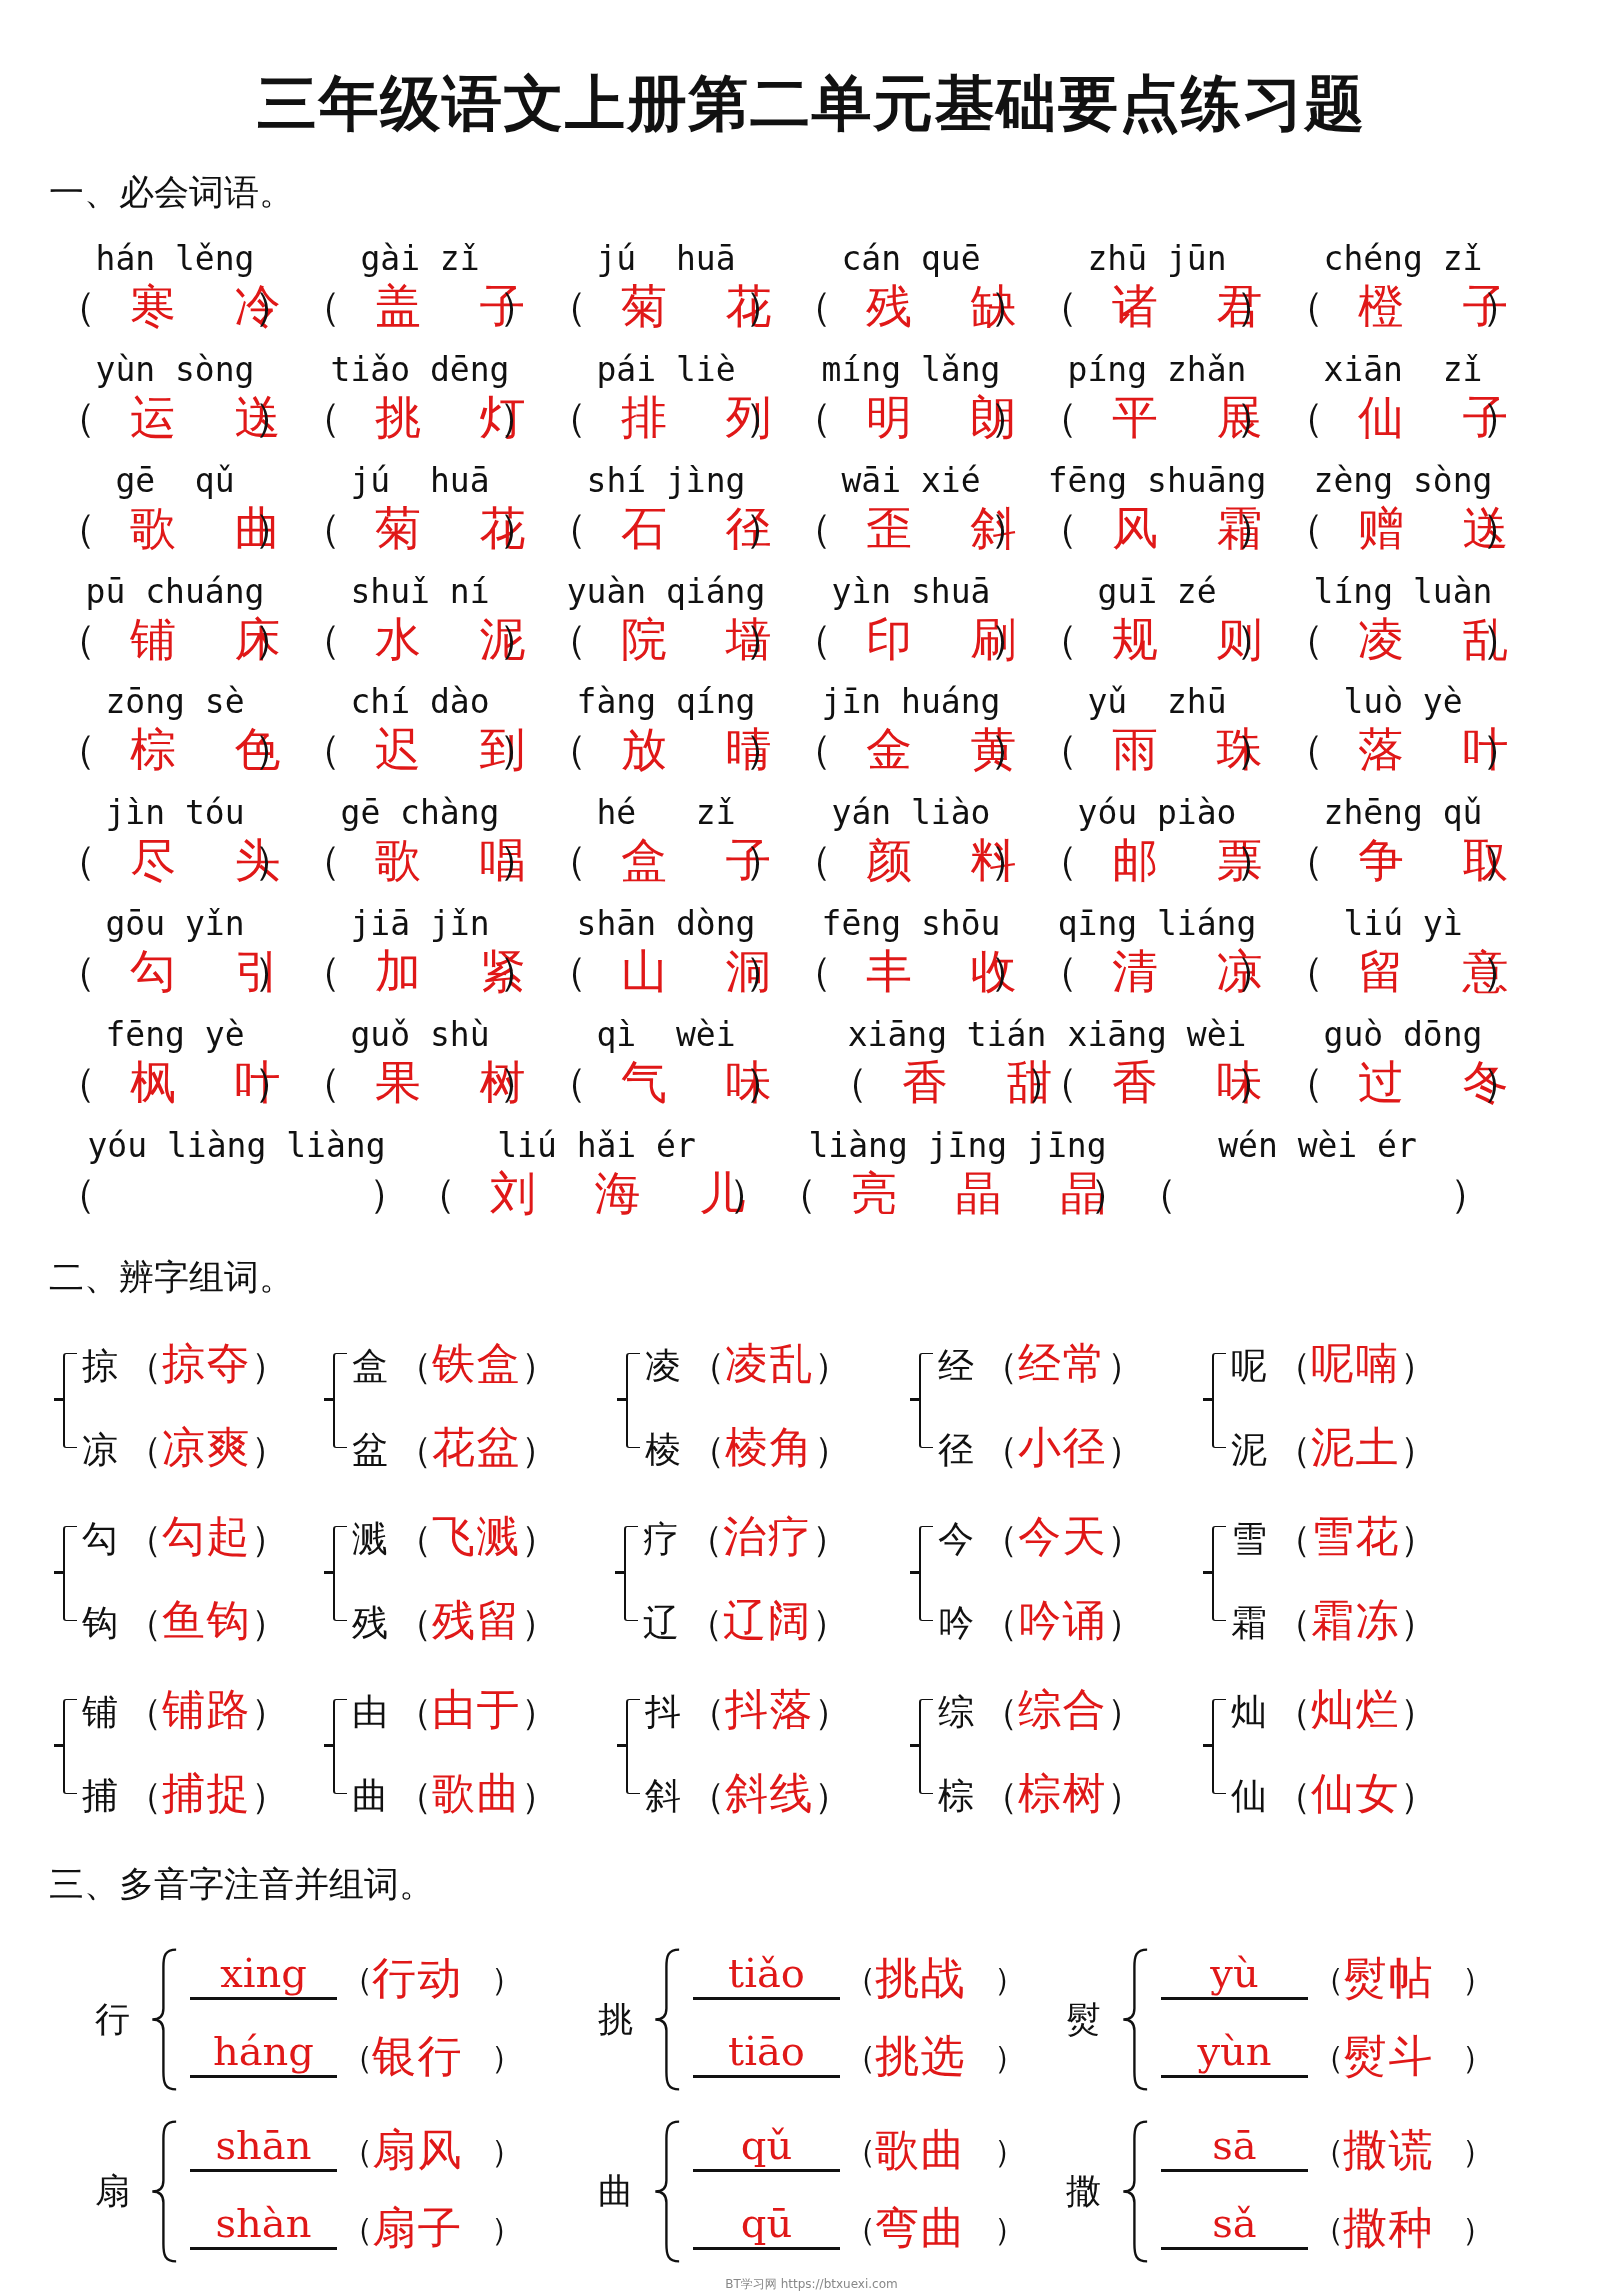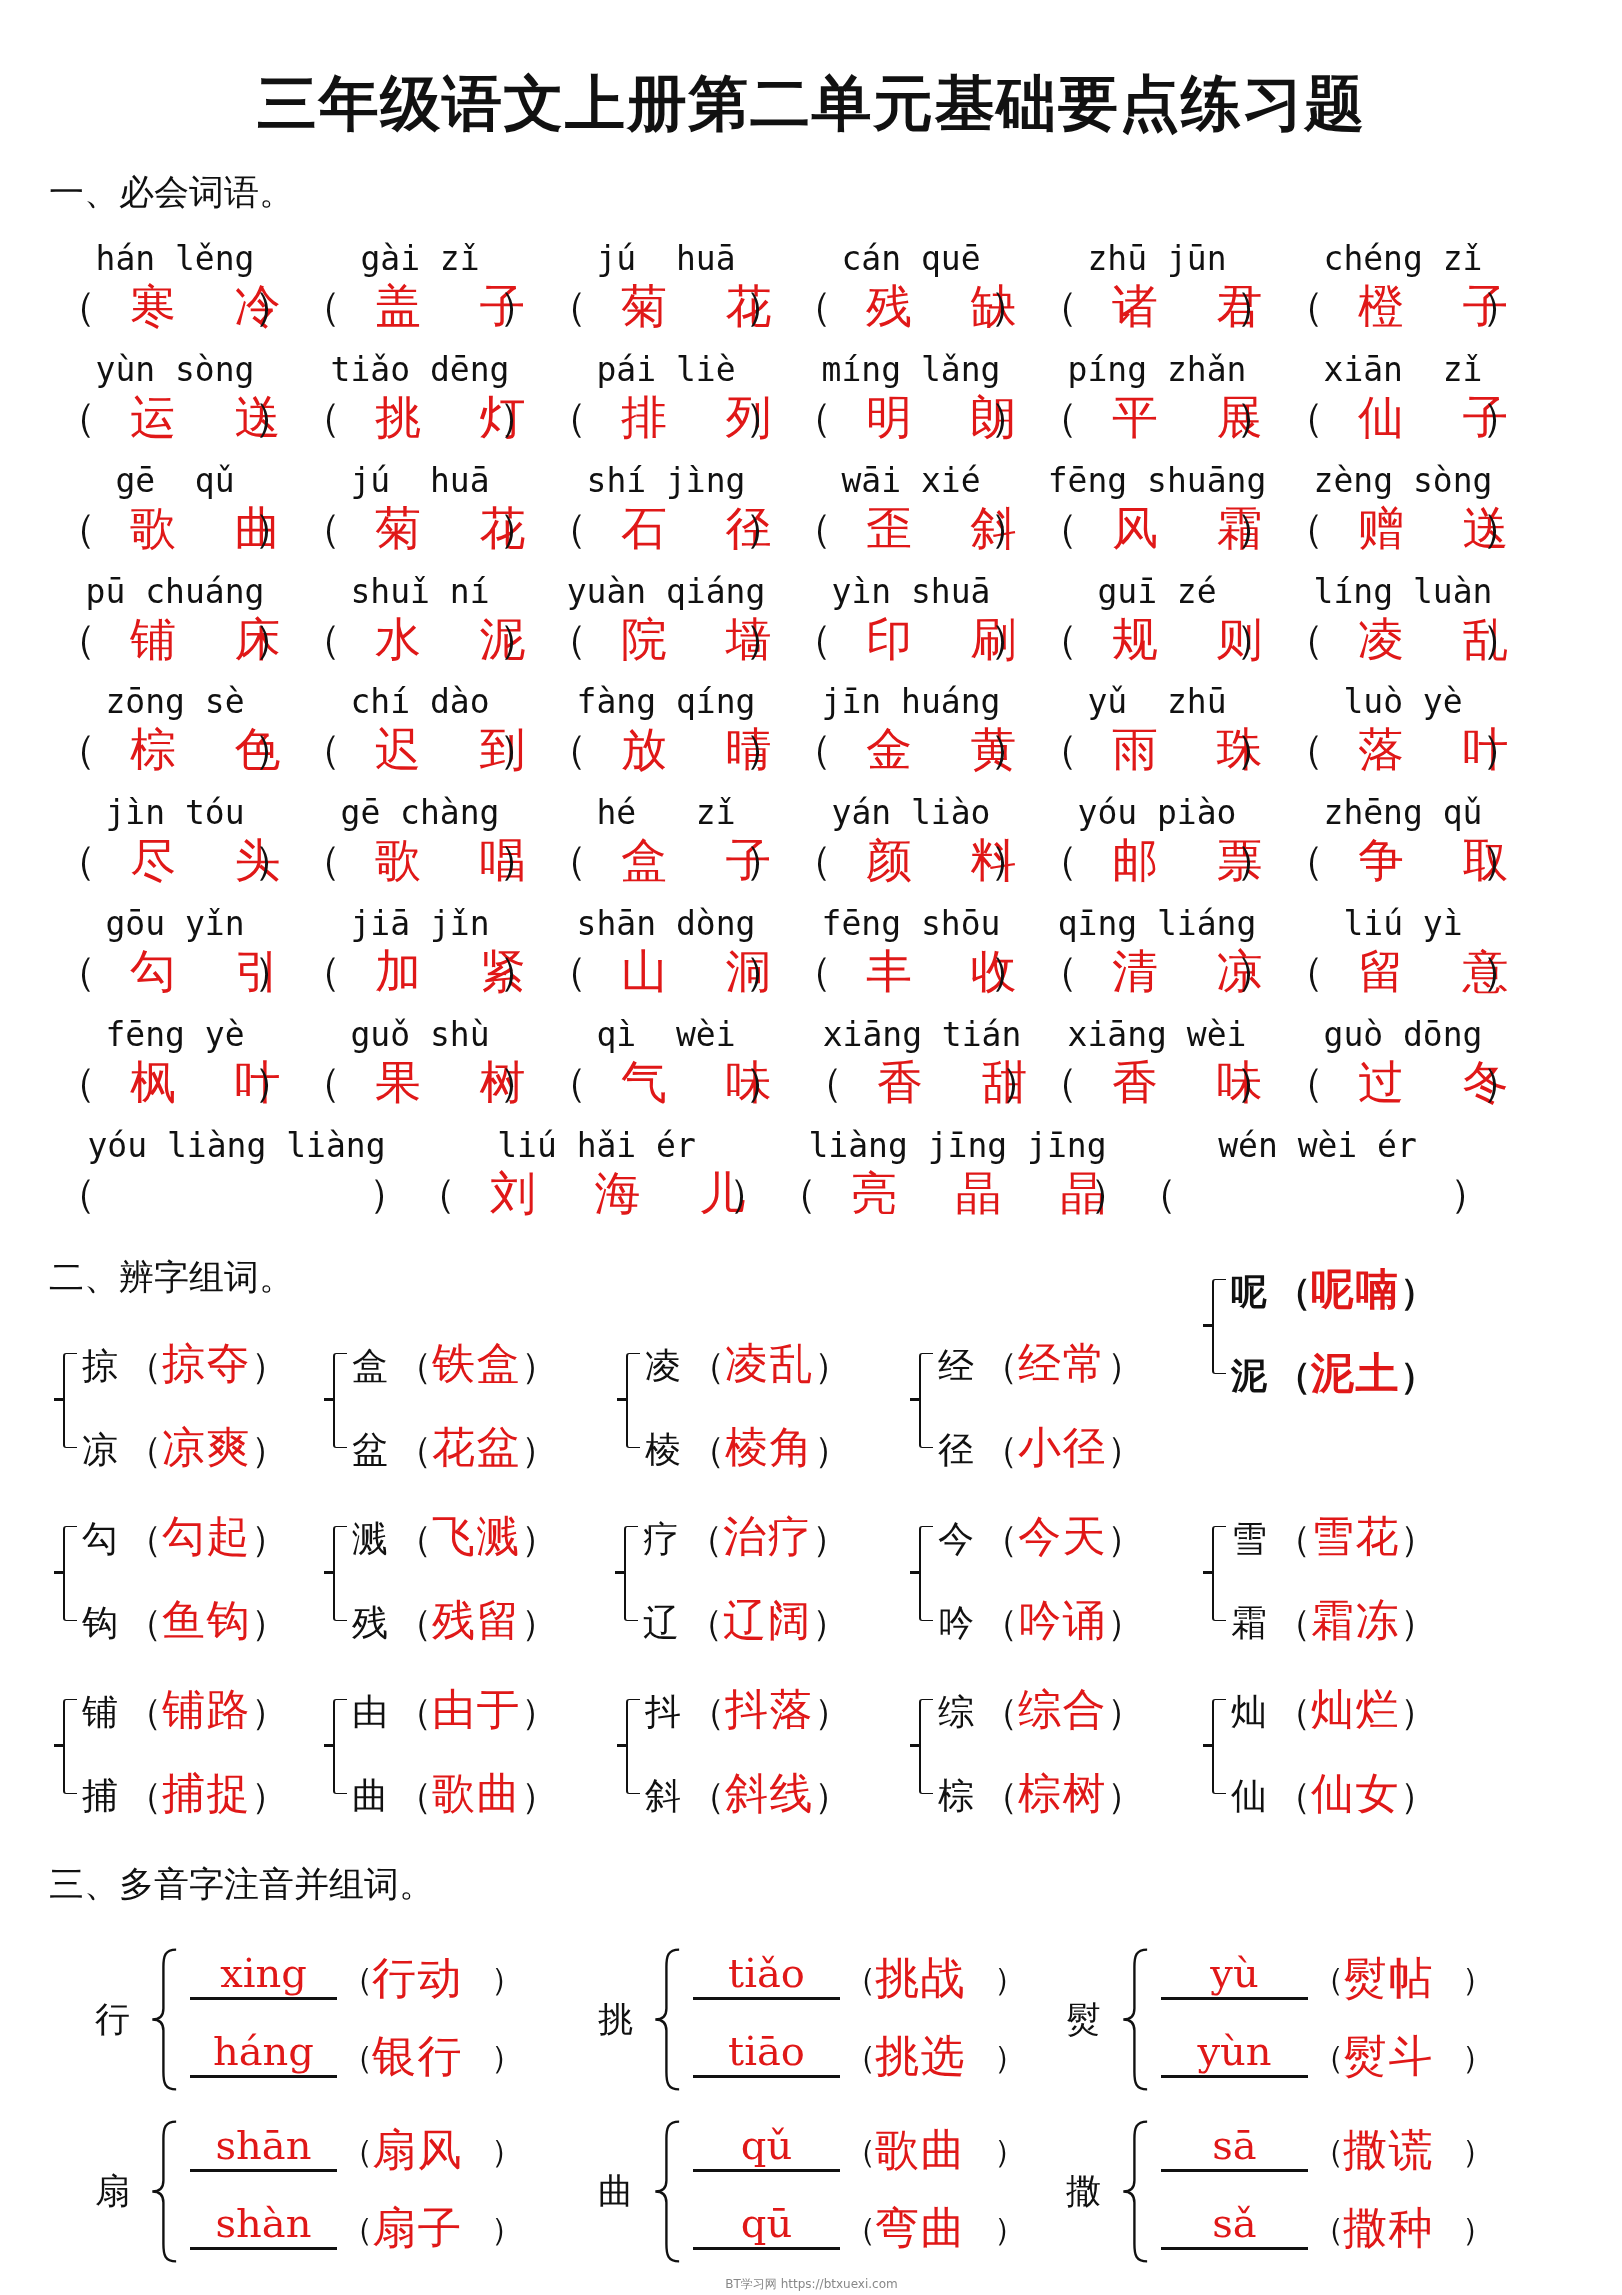--- a/index.html
+++ b/index.html
@@ -460,21 +460,21 @@
         </div>
       </div>
       <div class="s1-cell" style="left: 436px;">
         <div class="s1-pinyin">qì  wèi</div>
         <div class="s1-word">
           <span class="paren l">（</span>
           <span class="s1-chars red">气 味</span>
           <span class="paren r">）</span>
         </div>
       </div>
-      <div class="s1-cell" style="left: 692px;">
+      <div class="s1-cell" style="left: 717px;">
         <div class="s1-pinyin">xiāng tián</div>
         <div class="s1-word">
           <span class="paren l">（</span>
           <span class="s1-chars red">香 甜</span>
           <span class="paren r">）</span>
         </div>
       </div>
       <div class="s1-cell" style="left: 927px;">
         <div class="s1-pinyin">xiāng wèi</div>
         <div class="s1-word">
@@ -541,21 +541,21 @@
     <div class="s2-group" style="top: 1347px; left: 626px;">
       <div class="s2-brace"></div>
       <div class="s2-line top"><span class="s2-char">凌</span><span class="s2-p">（</span><span class="s2-word">凌乱</span><span class="s2-p">）</span></div>
       <div class="s2-line bot"><span class="s2-char">棱</span><span class="s2-p">（</span><span class="s2-word">棱角</span><span class="s2-p">）</span></div>
     </div>
     <div class="s2-group" style="top: 1347px; left: 919px;">
       <div class="s2-brace"></div>
       <div class="s2-line top"><span class="s2-char">经</span><span class="s2-p">（</span><span class="s2-word">经常</span><span class="s2-p">）</span></div>
       <div class="s2-line bot"><span class="s2-char">径</span><span class="s2-p">（</span><span class="s2-word">小径</span><span class="s2-p">）</span></div>
     </div>
-    <div class="s2-group" style="top: 1273px; left: 1212px; font-weight: bold;">
+    <div class="s2-group" style="top: 1347px; left: 1212px;">
       <div class="s2-brace"></div>
       <div class="s2-line top"><span class="s2-char">呢</span><span class="s2-p">（</span><span class="s2-word">呢喃</span><span class="s2-p">）</span></div>
       <div class="s2-line bot"><span class="s2-char">泥</span><span class="s2-p">（</span><span class="s2-word">泥土</span><span class="s2-p">）</span></div>
     </div>
     <div class="s2-group" style="top: 1520px; left: 63px;">
       <div class="s2-brace"></div>
       <div class="s2-line top"><span class="s2-char">勾</span><span class="s2-p">（</span><span class="s2-word">勾起</span><span class="s2-p">）</span></div>
       <div class="s2-line bot"><span class="s2-char">钩</span><span class="s2-p">（</span><span class="s2-word">鱼钩</span><span class="s2-p">）</span></div>
     </div>
     <div class="s2-group" style="top: 1520px; left: 333px;">

